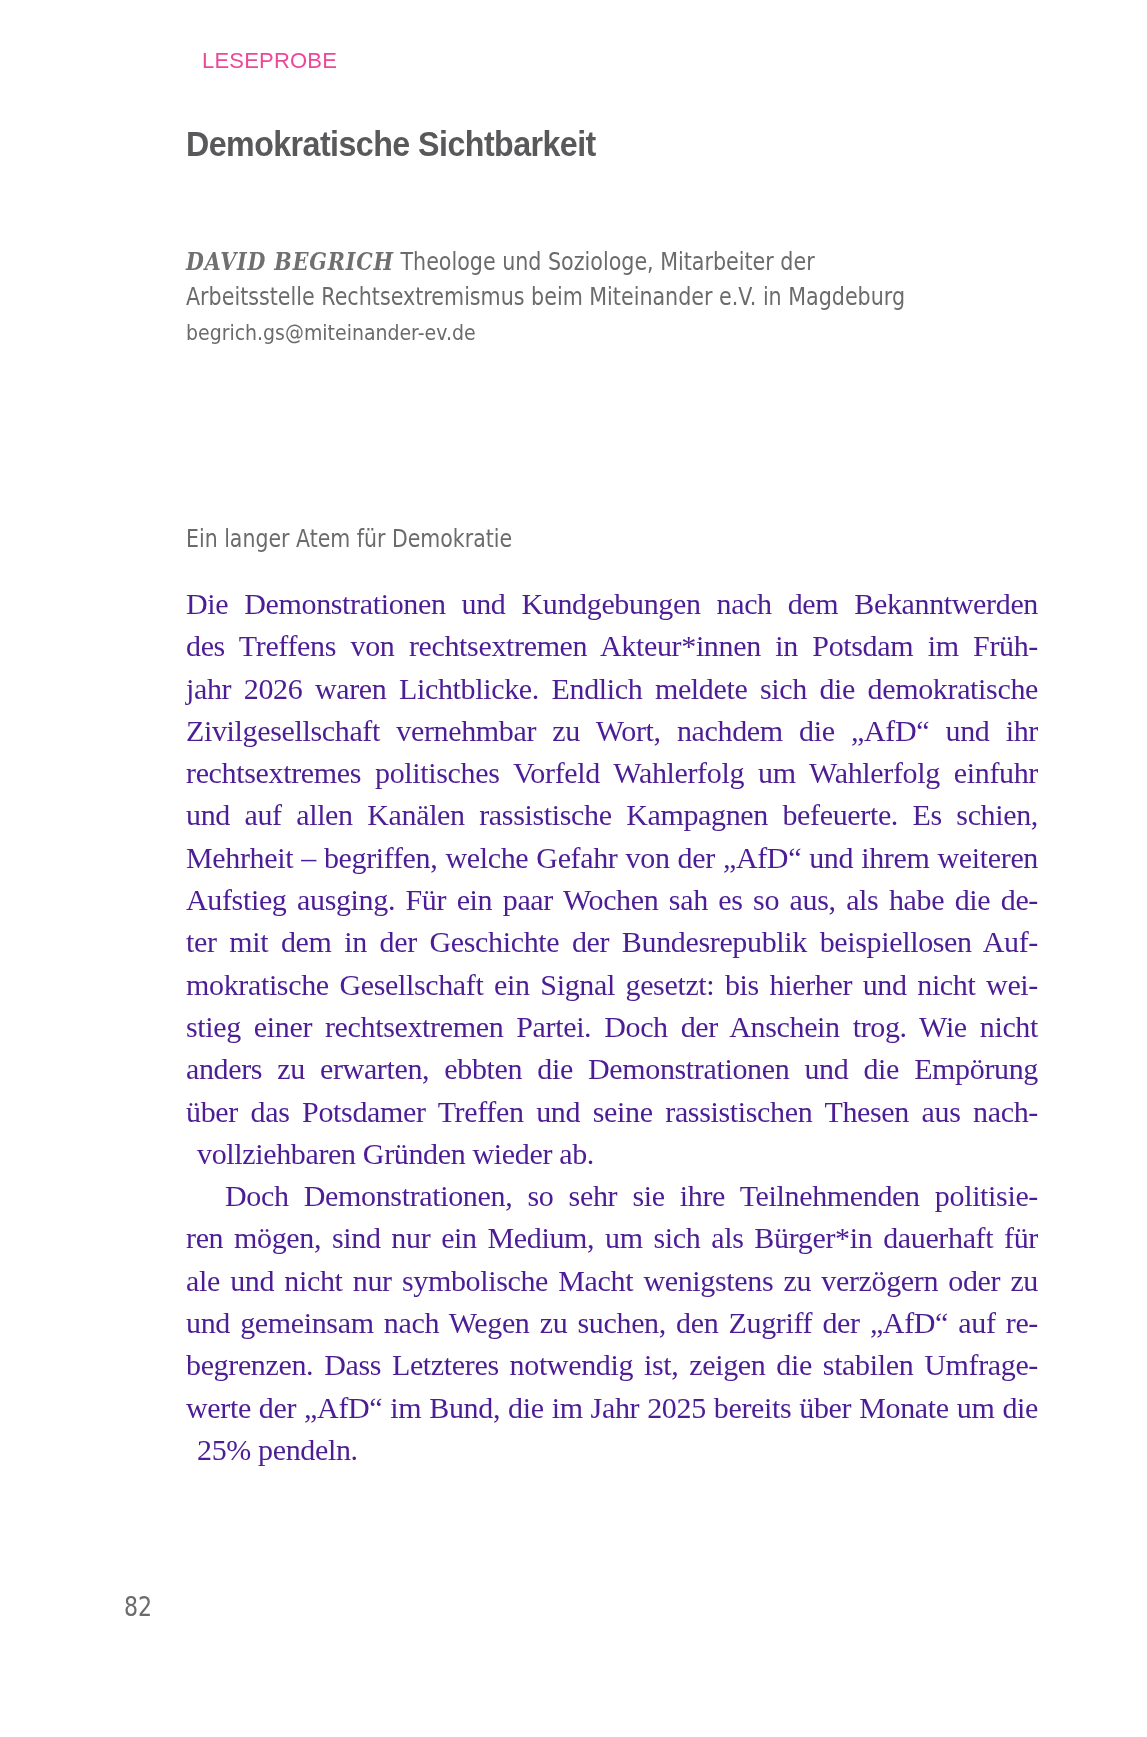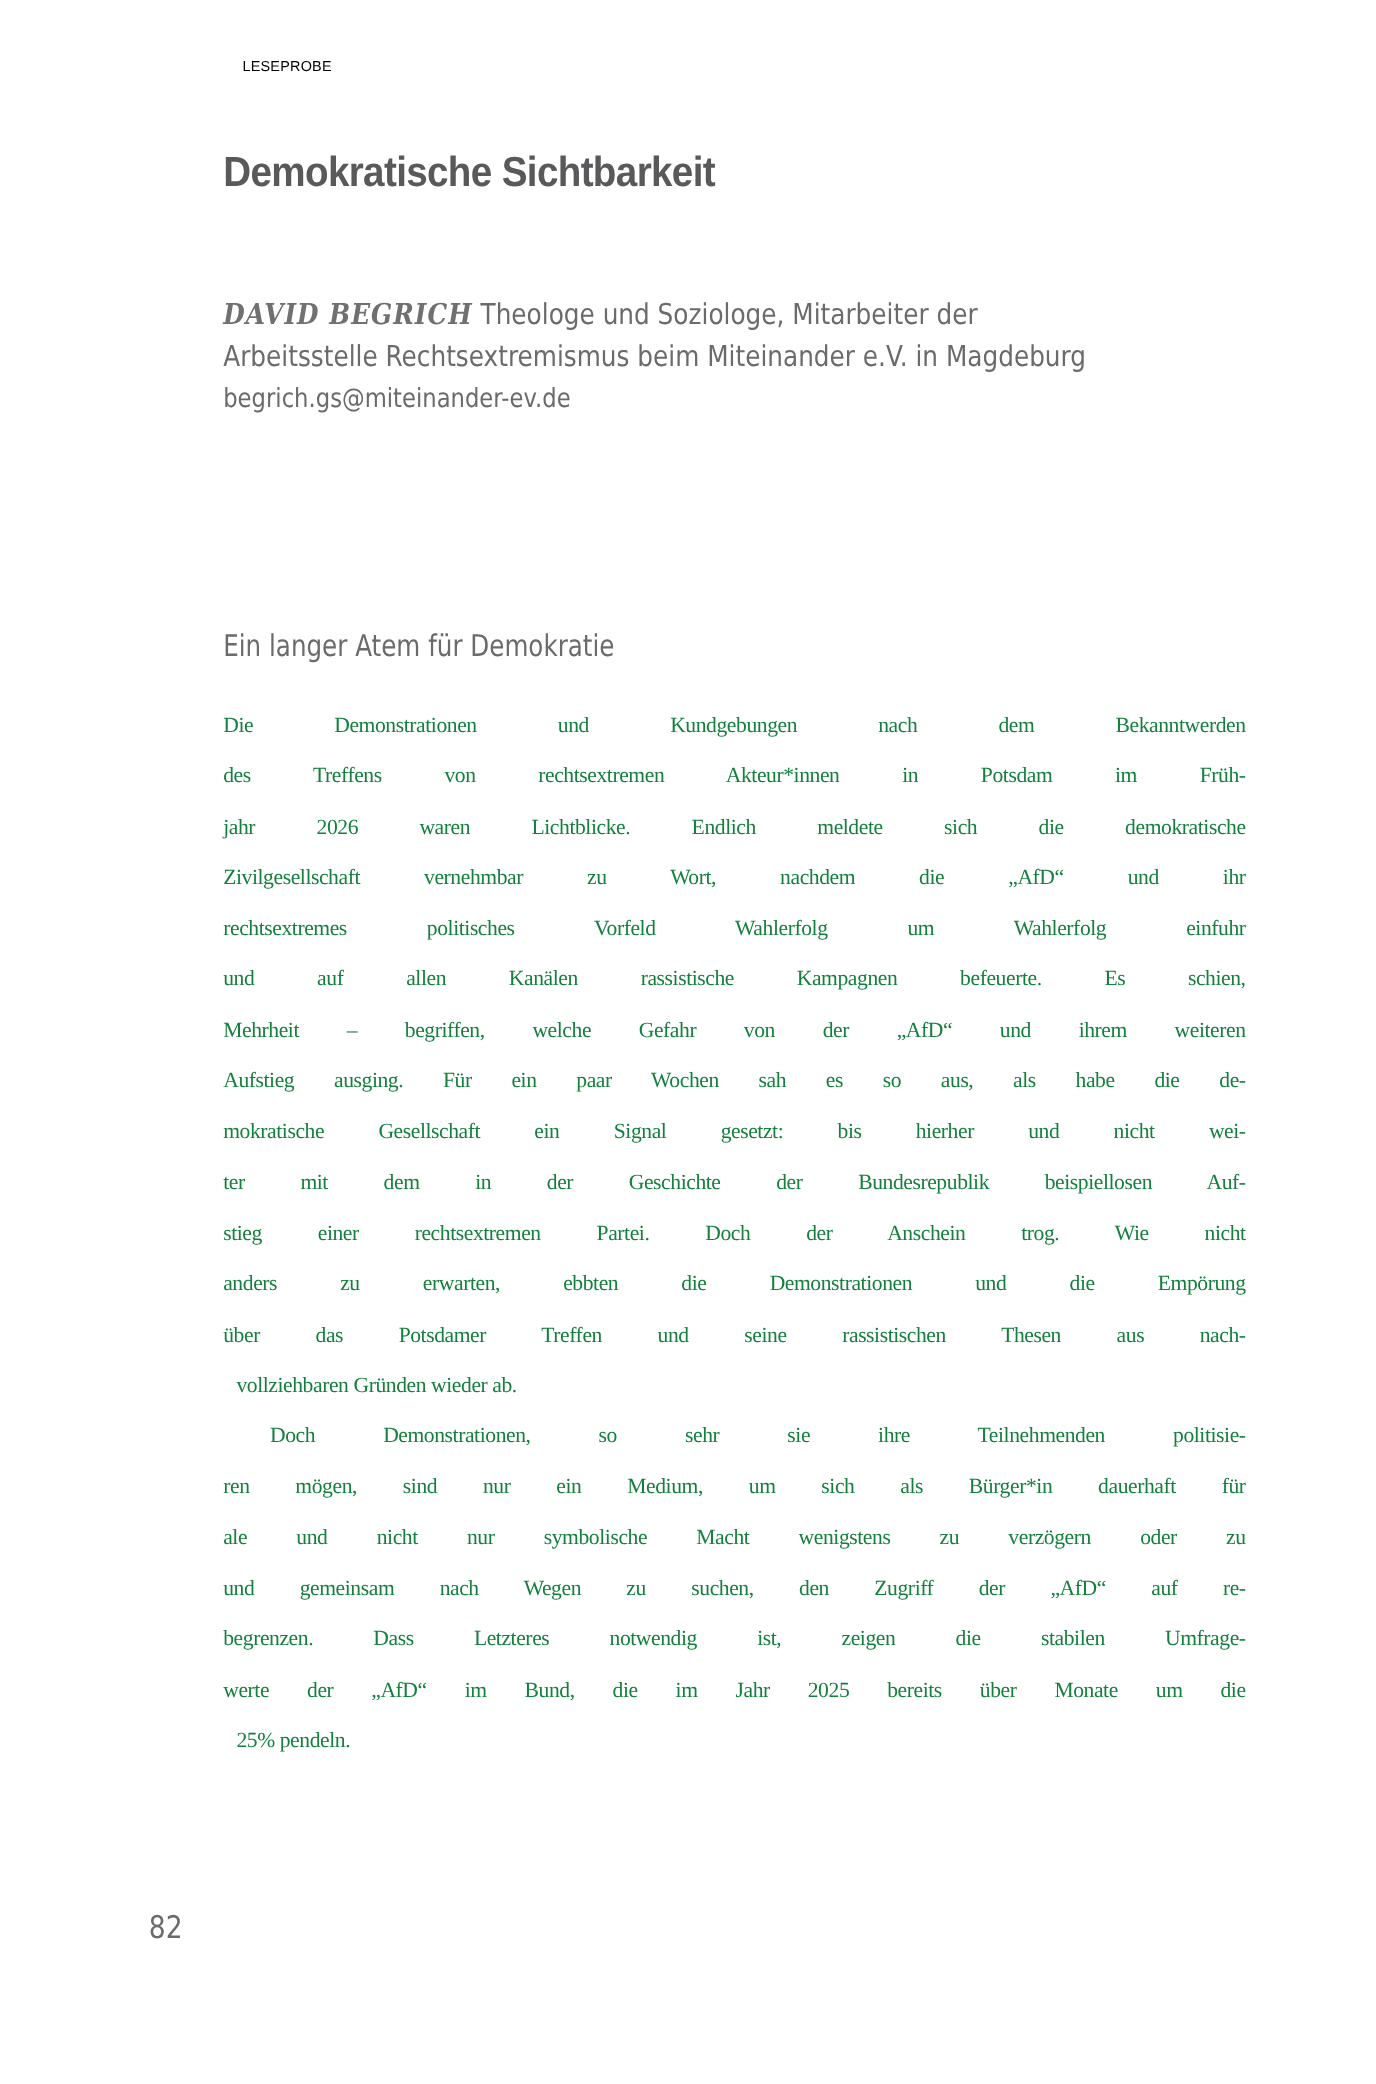--- a/index.html
+++ b/index.html
@@ -11,22 +11,22 @@
       width: 1147px;
       height: 1737px;
       position: relative;
       overflow: hidden;
     }
     .label-top {
       position: absolute;
       left: 202px;
       top: 48px;
       font-family: "Liberation Sans", sans-serif;
-      font-size: 12px;
-      color: #000000;
+      font-size: 22px;
+      color: #ec4899;
       letter-spacing: 0.2px;
     }
     .title {
       position: absolute;
       left: 186px;
       top: 124px;
       font-family: "Liberation Sans", sans-serif;
       font-size: 35px;
       font-weight: bold;
       color: #59595b;
@@ -72,23 +72,23 @@
       transform: scaleX(0.82);
       transform-origin: left center;
       white-space: nowrap;
     }
     .body-text {
       position: absolute;
       left: 186px;
       top: 583px;
       width: 852px;
       font-family: "Liberation Serif", serif;
-      font-size: 18px;
+      font-size: 30px;
       line-height: 42.3px;
-      color: #15803d;
+      color: #4c1d95;
     }
     .body-line {
       display: block;
       white-space: nowrap;
       text-align: justify;
       text-align-last: justify;
       letter-spacing: -0.35px;
     }
     .body-line.last {
       text-align-last: left;
@@ -126,22 +126,22 @@
 <div class="body-text">
   <div>
     <span class="body-line">Die Demonstrationen und Kundgebungen nach dem Bekanntwerden</span>
     <span class="body-line">des Treffens von rechtsextremen Akteur*innen in Potsdam im Früh-</span>
     <span class="body-line">jahr 2026 waren Lichtblicke. Endlich meldete sich die demokratische</span>
     <span class="body-line">Zivilgesellschaft vernehmbar zu Wort, nachdem die „AfD“ und ihr</span>
     <span class="body-line">rechtsextremes politisches Vorfeld Wahlerfolg um Wahlerfolg einfuhr</span>
     <span class="body-line">und auf allen Kanälen rassistische Kampagnen befeuerte. Es schien,</span>
     <span class="body-line">Mehrheit – begriffen, welche Gefahr von der „AfD“ und ihrem weiteren</span>
     <span class="body-line">Aufstieg ausging. Für ein paar Wochen sah es so aus, als habe die de-</span>
+    <span class="body-line">ter mit dem in der Geschichte der Bundesrepublik beispiellosen Auf-</span>
     <span class="body-line">mokratische Gesellschaft ein Signal gesetzt: bis hierher und nicht wei-</span>
-    <span class="body-line">ter mit dem in der Geschichte der Bundesrepublik beispiellosen Auf-</span>
     <span class="body-line">stieg einer rechtsextremen Partei. Doch der Anschein trog. Wie nicht</span>
     <span class="body-line">anders zu erwarten, ebbten die Demonstrationen und die Empörung</span>
     <span class="body-line">über das Potsdamer Treffen und seine rassistischen Thesen aus nach-</span>
     <span class="body-line last">vollziehbaren Gründen wieder ab.</span>
   </div>
   <div>
     <span class="body-line indent">Doch Demonstrationen, so sehr sie ihre Teilnehmenden politisie-</span>
     <span class="body-line">ren mögen, sind nur ein Medium, um sich als Bürger*in dauerhaft für</span>
     <span class="body-line">ale und nicht nur symbolische Macht wenigstens zu verzögern oder zu</span>
     <span class="body-line">und gemeinsam nach Wegen zu suchen, den Zugriff der „AfD“ auf re-</span>

